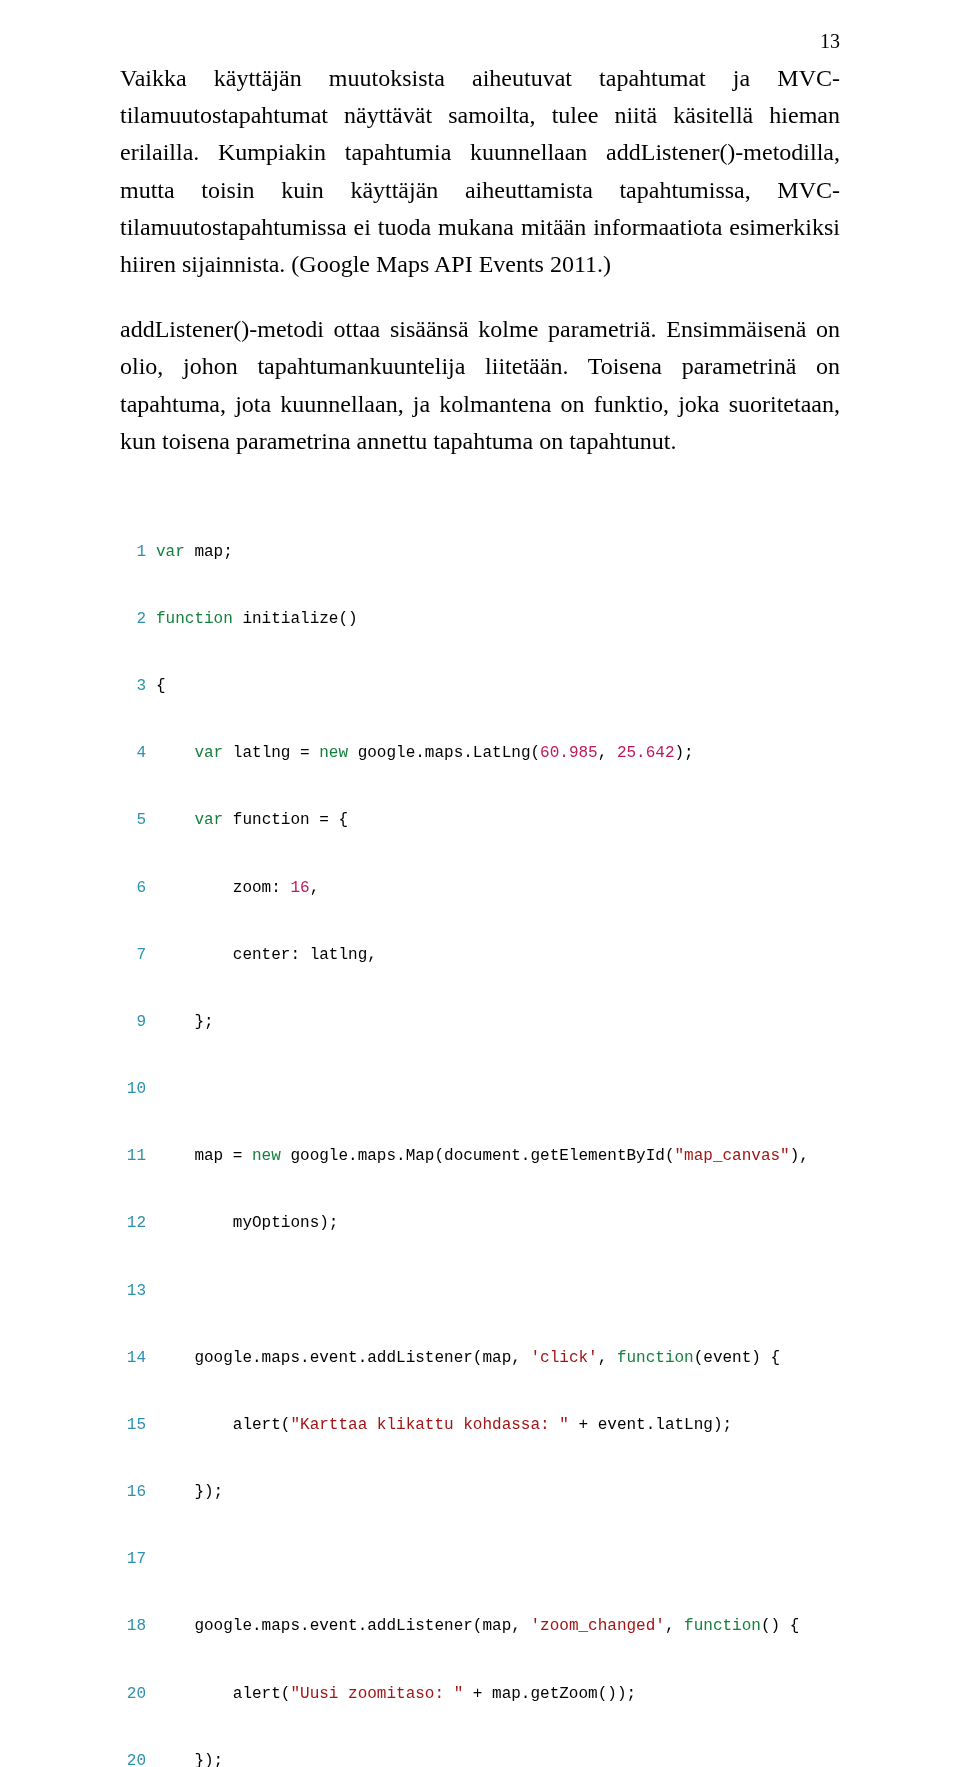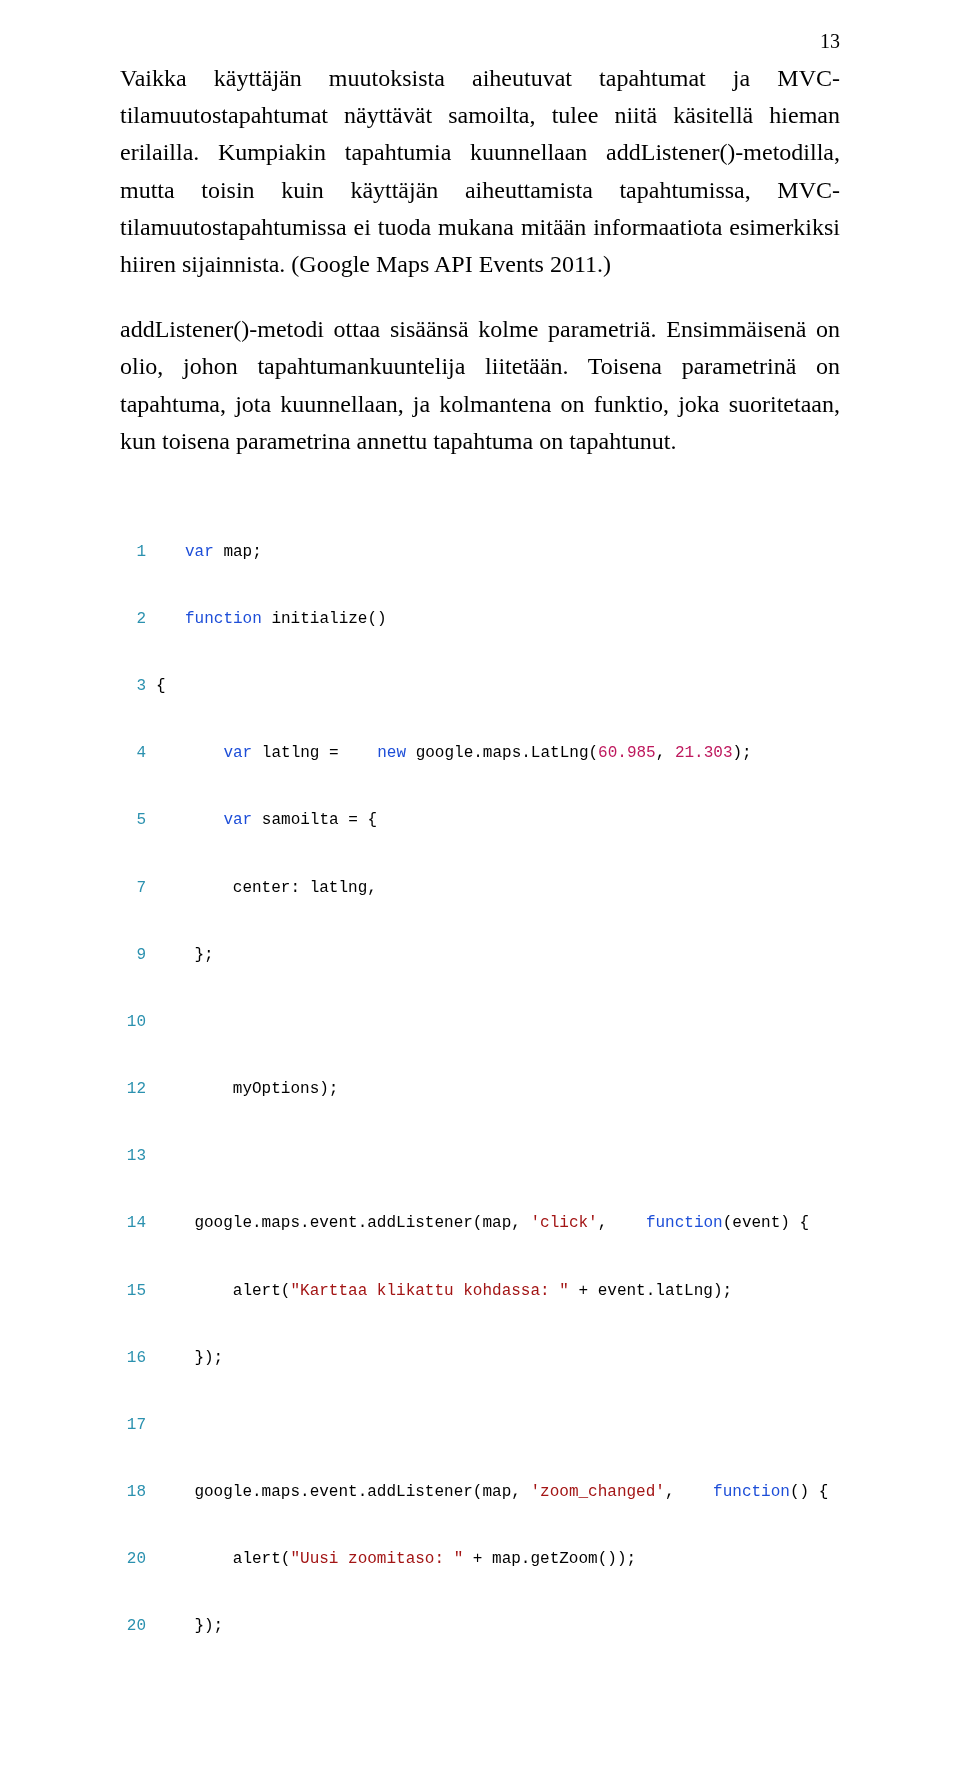--- a/index.html
+++ b/index.html
@@ -40,44 +40,46 @@
   }
   .code-line { display: block; }
   .ln {
     display: inline-block;
     width: 26px;
     text-align: right;
     color: #2b91af;
     margin-right: 10px;
     user-select: none;
   }
-  .kw { color: #1d4ed8; margin-left: 29px; }
+  .kw { color: #15803d; }
   .num { color: #be185d; }
   .str { color: #a31515; }
 </style>
 </head>
 <body>
 
 <div class="page">
   <div class="page-number">13</div>
 
   <div class="body-text">
     <p class="para">Vaikka käyttäjän muutoksista aiheutuvat tapahtumat ja MVC-tilamuutostapahtumat näyttävät samoilta, tulee niitä käsitellä hieman erilailla. Kumpiakin tapahtumia kuunnellaan addListener()-metodilla, mutta toisin kuin käyttäjän aiheuttamista tapahtumissa, MVC-tilamuutostapahtumissa ei tuoda mukana mitään informaatiota esimerkiksi hiiren sijainnista. (Google Maps API Events 2011.)</p>
     <p class="para">addListener()-metodi ottaa sisäänsä kolme parametriä. Ensimmäisenä on olio, johon tapahtumankuuntelija liitetään. Toisena parametrinä on tapahtuma, jota kuunnellaan, ja kolmantena on funktio, joka suoritetaan, kun toisena parametrina annettu tapahtuma on tapahtunut.</p>
   </div>
 
   <div class="code-block">
     <span class="code-line"><span class="ln">1</span><span class="kw">var</span><span> map;</span></span>
     <span class="code-line"><span class="ln">2</span><span class="kw">function</span><span> initialize()</span></span>
     <span class="code-line"><span class="ln">3</span><span>{</span></span>
-    <span class="code-line"><span class="ln">4</span><span>    </span><span class="kw">var</span><span> latlng = </span><span class="kw">new</span><span> google.maps.LatLng(</span><span class="num">60.985</span><span>, </span><span class="num">21.303</span><span>);</span></span>
-    <span class="code-line"><span class="ln">5</span><span>    </span><span class="kw">var</span><span> samoilta = {</span></span>
+    <span class="code-line"><span class="ln">4</span><span>    </span><span class="kw">var</span><span> latlng = </span><span class="kw">new</span><span> google.maps.LatLng(</span><span class="num">60.985</span><span>, </span><span class="num">25.642</span><span>);</span></span>
+    <span class="code-line"><span class="ln">5</span><span>    </span><span class="kw">var</span><span> function = {</span></span>
+    <span class="code-line"><span class="ln">6</span><span>        </span><span>zoom: </span><span class="num">16</span><span>,</span></span>
     <span class="code-line"><span class="ln">7</span><span>        </span><span>center: latlng,</span></span>
     <span class="code-line"><span class="ln">9</span><span>    </span><span>};</span></span>
     <span class="code-line"><span class="ln">10</span><span></span></span>
+    <span class="code-line"><span class="ln">11</span><span>    </span><span>map = </span><span class="kw">new</span><span> google.maps.Map(document.getElementById(</span><span class="str">"map_canvas"</span><span>),</span></span>
     <span class="code-line"><span class="ln">12</span><span>        </span><span>myOptions);</span></span>
     <span class="code-line"><span class="ln">13</span><span></span></span>
     <span class="code-line"><span class="ln">14</span><span>    </span><span>google.maps.event.addListener(map, </span><span class="str">'click'</span><span>, </span><span class="kw">function</span><span>(event) {</span></span>
     <span class="code-line"><span class="ln">15</span><span>        </span><span>alert(</span><span class="str">"Karttaa klikattu kohdassa: "</span><span> + event.latLng);</span></span>
     <span class="code-line"><span class="ln">16</span><span>    </span><span>});</span></span>
     <span class="code-line"><span class="ln">17</span><span></span></span>
     <span class="code-line"><span class="ln">18</span><span>    </span><span>google.maps.event.addListener(map, </span><span class="str">'zoom_changed'</span><span>, </span><span class="kw">function</span><span>() {</span></span>
     <span class="code-line"><span class="ln">20</span><span>        </span><span>alert(</span><span class="str">"Uusi zoomitaso: "</span><span> + map.getZoom());</span></span>
     <span class="code-line"><span class="ln">20</span><span>    </span><span>});</span></span>
     

